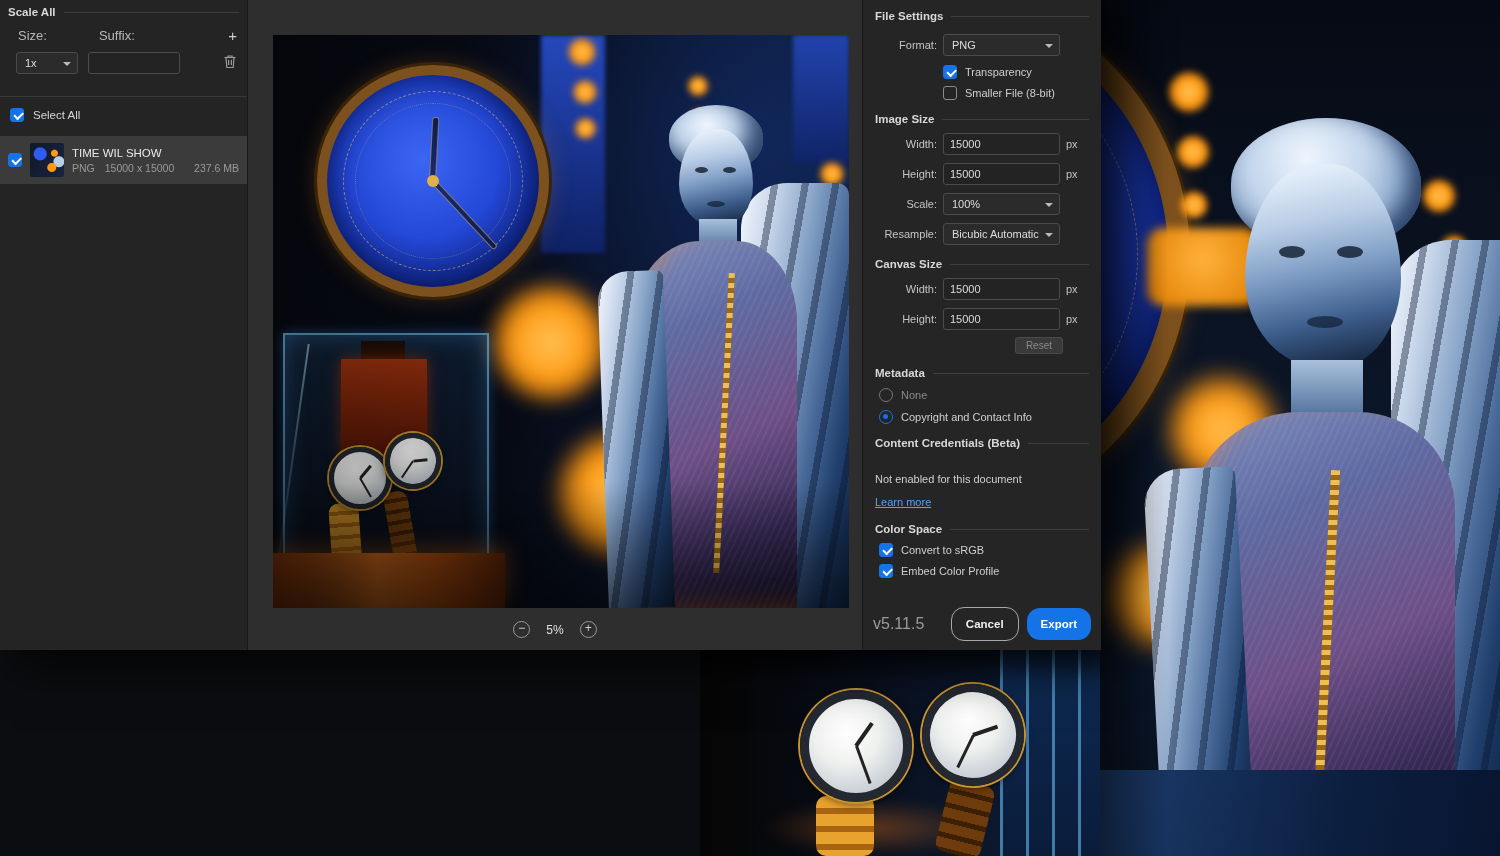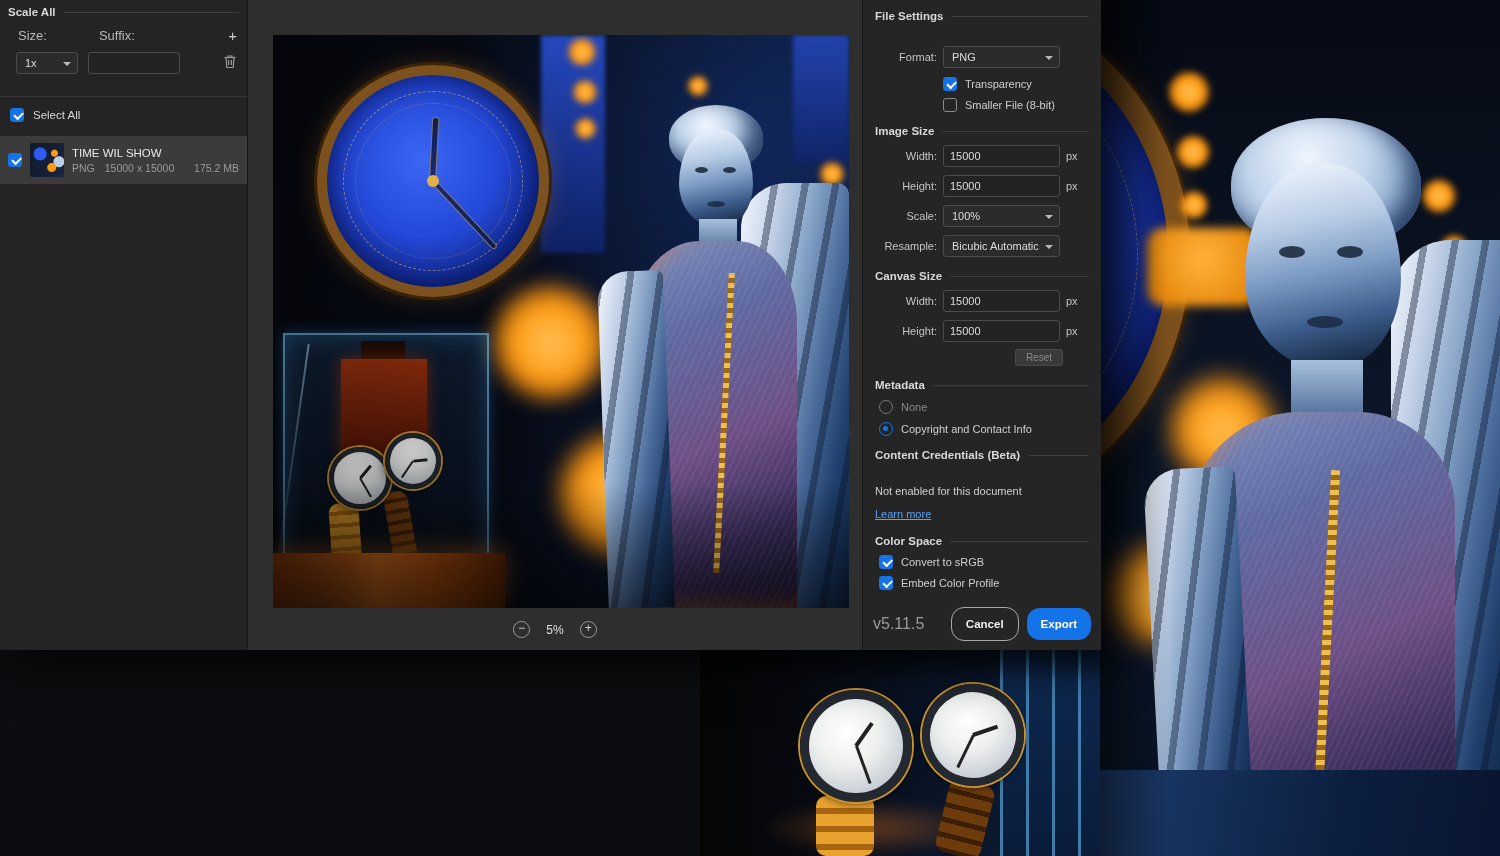--- a/index.html
+++ b/index.html
@@ -224,21 +224,21 @@
       <span>Select All</span>
     </div>
     <div class="item">
       <span class="cb checked"></span>
       <div class="thumb"></div>
       <div class="item-main">
         <div class="item-title">TIME WIL SHOW</div>
         <div class="item-sub">
           <span>PNG</span>
           <span class="dims">15000 x 15000</span>
-          <span class="sz">175.2 MB</span>
+          <span class="sz">237.6 MB</span>
         </div>
       </div>
     </div>
   </div>
 
   <div class="panel-center">
 
     <div class="preview-img">
       <div class="abs" style="inset:0;background:linear-gradient(100deg,#05060b 0%,#070b16 45%,#0b1730 75%,#0e1c38 100%)"></div>
       <div class="abs" style="inset:0;background:radial-gradient(circle at 82% 18%,rgba(30,80,200,.28),transparent 45%)"></div>
@@ -310,21 +310,21 @@
       <span class="zbtn">+</span>
     </div>
   </div>
 
   <div class="panel-right">
 
     <div class="hdr" style="margin-top:4px">
       <span>File Settings</span>
         <span class="rule"></span>
     </div>
-    <div class="frow" style="margin-top:24px">
+    <div class="frow" style="margin-top:12px">
       <span class="flabel">Format:</span>
       <div class="dd fctl">
         <span>PNG</span>
       </div>
     </div>
     <div class="chkrow" style="margin-left:68px;margin-top:9px">
       <span class="cb checked"></span>
       <span>Transparency</span>
     </div>
     <div class="chkrow" style="margin-left:68px;margin-top:7px">

